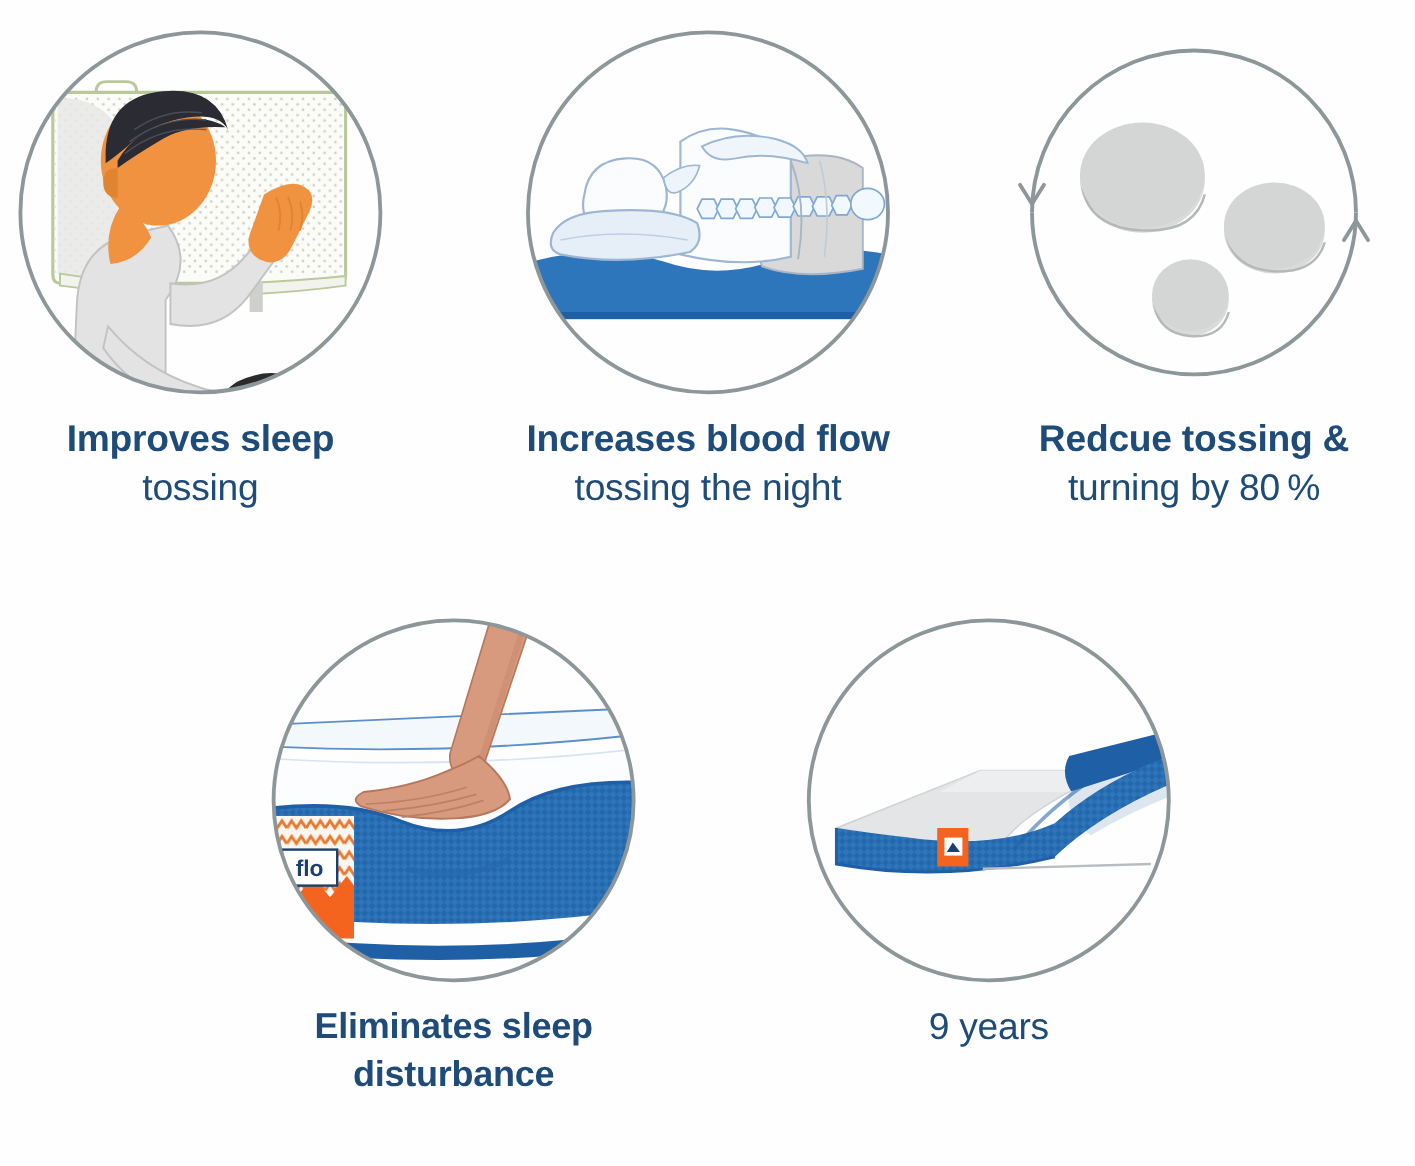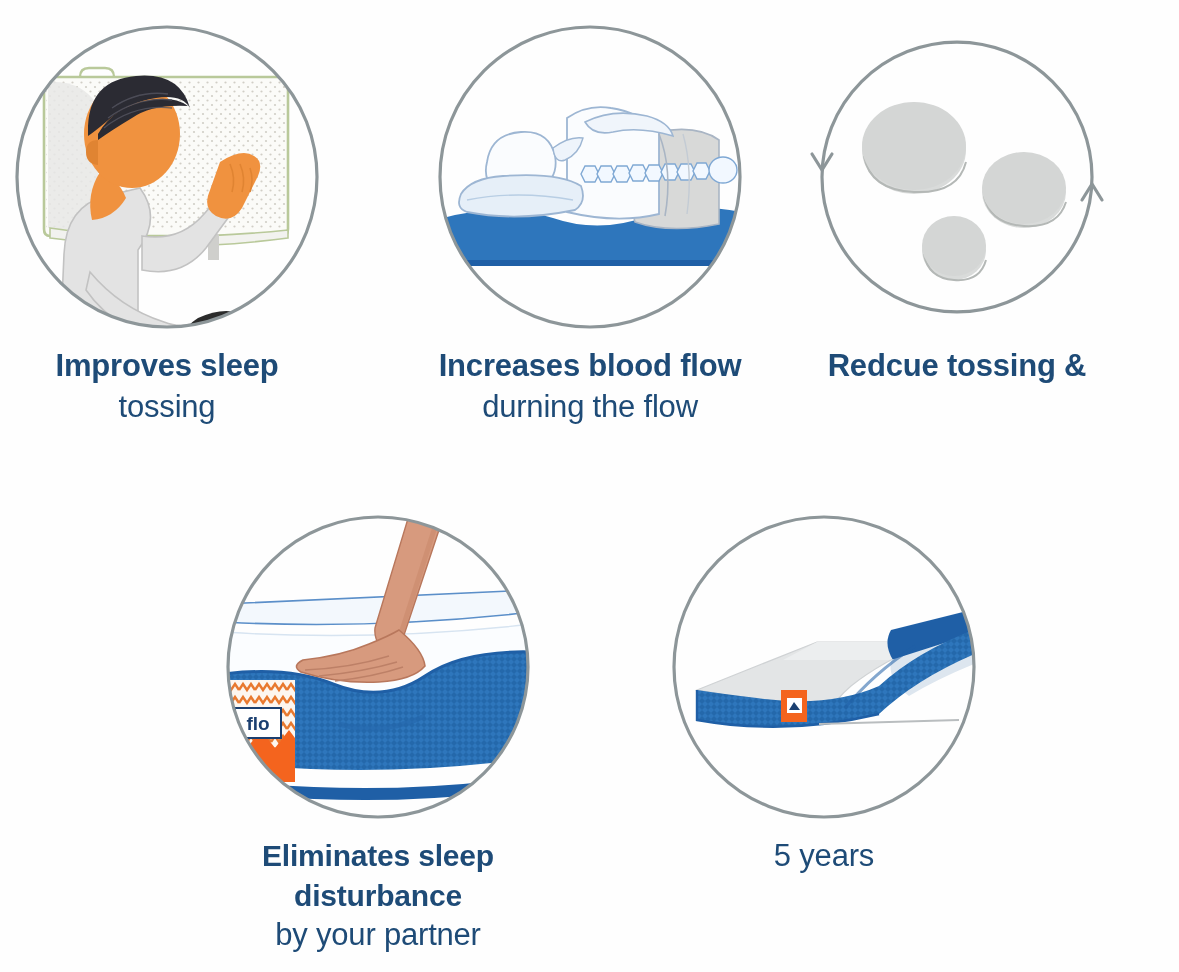--- a/index.html
+++ b/index.html
@@ -45,21 +45,21 @@
     font-size: 31px;
     line-height: 1.32;
     letter-spacing: -0.2px;
   }
   .caption .l1 { display: block; font-weight: 700; }
   .caption .l2 { display: block; font-weight: 400; }
 
   
   #f1 { left: 8px;   top: 22px;  width: 318px; }
   #f2 { left: 420px; top: 22px;  width: 340px; justify-content: space-between; }
-  #f3 { left: 792px; top: 22px;  width: 330px; }
+  #f3 { left: 830px; top: 22px;  width: 330px; }
   
   #f4 { left: 178px; top: 512px; width: 400px; }
   #f5 { left: 648px; top: 512px; width: 352px; }
 
   #f1 .caption { font-size: 31px; }
   #f4 .caption .l1 { font-size: 30px; text-align: center; }
 </style>
 </head>
 <body>
 
@@ -172,21 +172,21 @@
           </g>
 
           <path d="M224 112 q14 36 6 82" fill="none" stroke="#a9b5c4" stroke-width="1.6"></path>
           <path d="M248 112 q10 36 4 80" fill="none" stroke="#c3cbd4" stroke-width="1.4"></path>
         </g>
         <circle cx="155" cy="155" r="150" fill="none" stroke="#8d9699" stroke-width="3.2"></circle>
       </svg>
     </div>
     <div class="caption">
       <span class="l1">Increases blood flow</span>
-      <span class="l2">durning the flow</span>
+      <span class="l2">tossing the night</span>
     </div>
   </div>
 
   <div class="feature" id="f3">
     <div class="circle-wrap">
       <svg viewBox="0 0 310 310" xmlns="http://www.w3.org/2000/svg">
 
         <path d="M20 155 a135 135 0 0 1 270 0" fill="none" stroke="#8d9699" stroke-width="3.2"></path>
         <path d="M20 155 a135 135 0 0 0 270 0" fill="none" stroke="#8d9699" stroke-width="3.2"></path>
 
@@ -206,20 +206,21 @@
         </g>
         <g>
           <ellipse cx="152" cy="228" rx="32" ry="30" fill="#d9dbda"></ellipse>
           <path d="M122 232 q4 24 30 26 q26 2 32 -20" fill="none" stroke="#b4b8b6" stroke-width="2"></path>
           <ellipse cx="152" cy="224" rx="32" ry="30" fill="#d4d6d5"></ellipse>
         </g>
       </svg>
     </div>
     <div class="caption">
       <span class="l1">Redcue tossing &amp;</span>
+      <span class="l2">turning by 80 %</span>
     </div>
   </div>
 
   <div class="feature" id="f4">
     <div class="circle-wrap">
       <svg viewBox="0 0 310 310" xmlns="http://www.w3.org/2000/svg">
         <defs>
           <clipPath id="clip4">
               <circle cx="155" cy="155" r="150"></circle>
             </clipPath>
@@ -260,21 +261,20 @@
             <path d="M82 158 q46 -2 84 -14"></path>
             <path d="M96 164 q44 -4 78 -14"></path>
             <path d="M112 169 q38 -4 68 -14"></path>
           </g>
         </g>
         <circle cx="155" cy="155" r="150" fill="none" stroke="#8d9699" stroke-width="3.2"></circle>
       </svg>
     </div>
     <div class="caption">
       <span class="l1">Eliminates sleep disturbance</span>
-      <span class="l2">by your partner</span>
     </div>
   </div>
 
   <div class="feature" id="f5">
     <div class="circle-wrap">
       <svg viewBox="0 0 310 310" xmlns="http://www.w3.org/2000/svg">
         <defs>
           <clipPath id="clip5">
               <circle cx="155" cy="155" r="150"></circle>
             </clipPath>
@@ -299,17 +299,17 @@
           <rect x="112" y="178" width="26" height="32" fill="#f4641e"></rect>
           <rect x="118" y="186" width="15" height="15" fill="#ffffff"></rect>
           <path d="M120 198 l5 -8 l6 8 z" fill="#1b3f70"></path>
 
           <path d="M150 212 l140 -4" fill="none" stroke="#b9bdbf" stroke-width="2"></path>
         </g>
         <circle cx="155" cy="155" r="150" fill="none" stroke="#8d9699" stroke-width="3.2"></circle>
       </svg>
     </div>
     <div class="caption">
-      <span class="l2">5 years</span>
+      <span class="l2">9 years</span>
     </div>
   </div>
 
 </div>
 
 </body></html>

